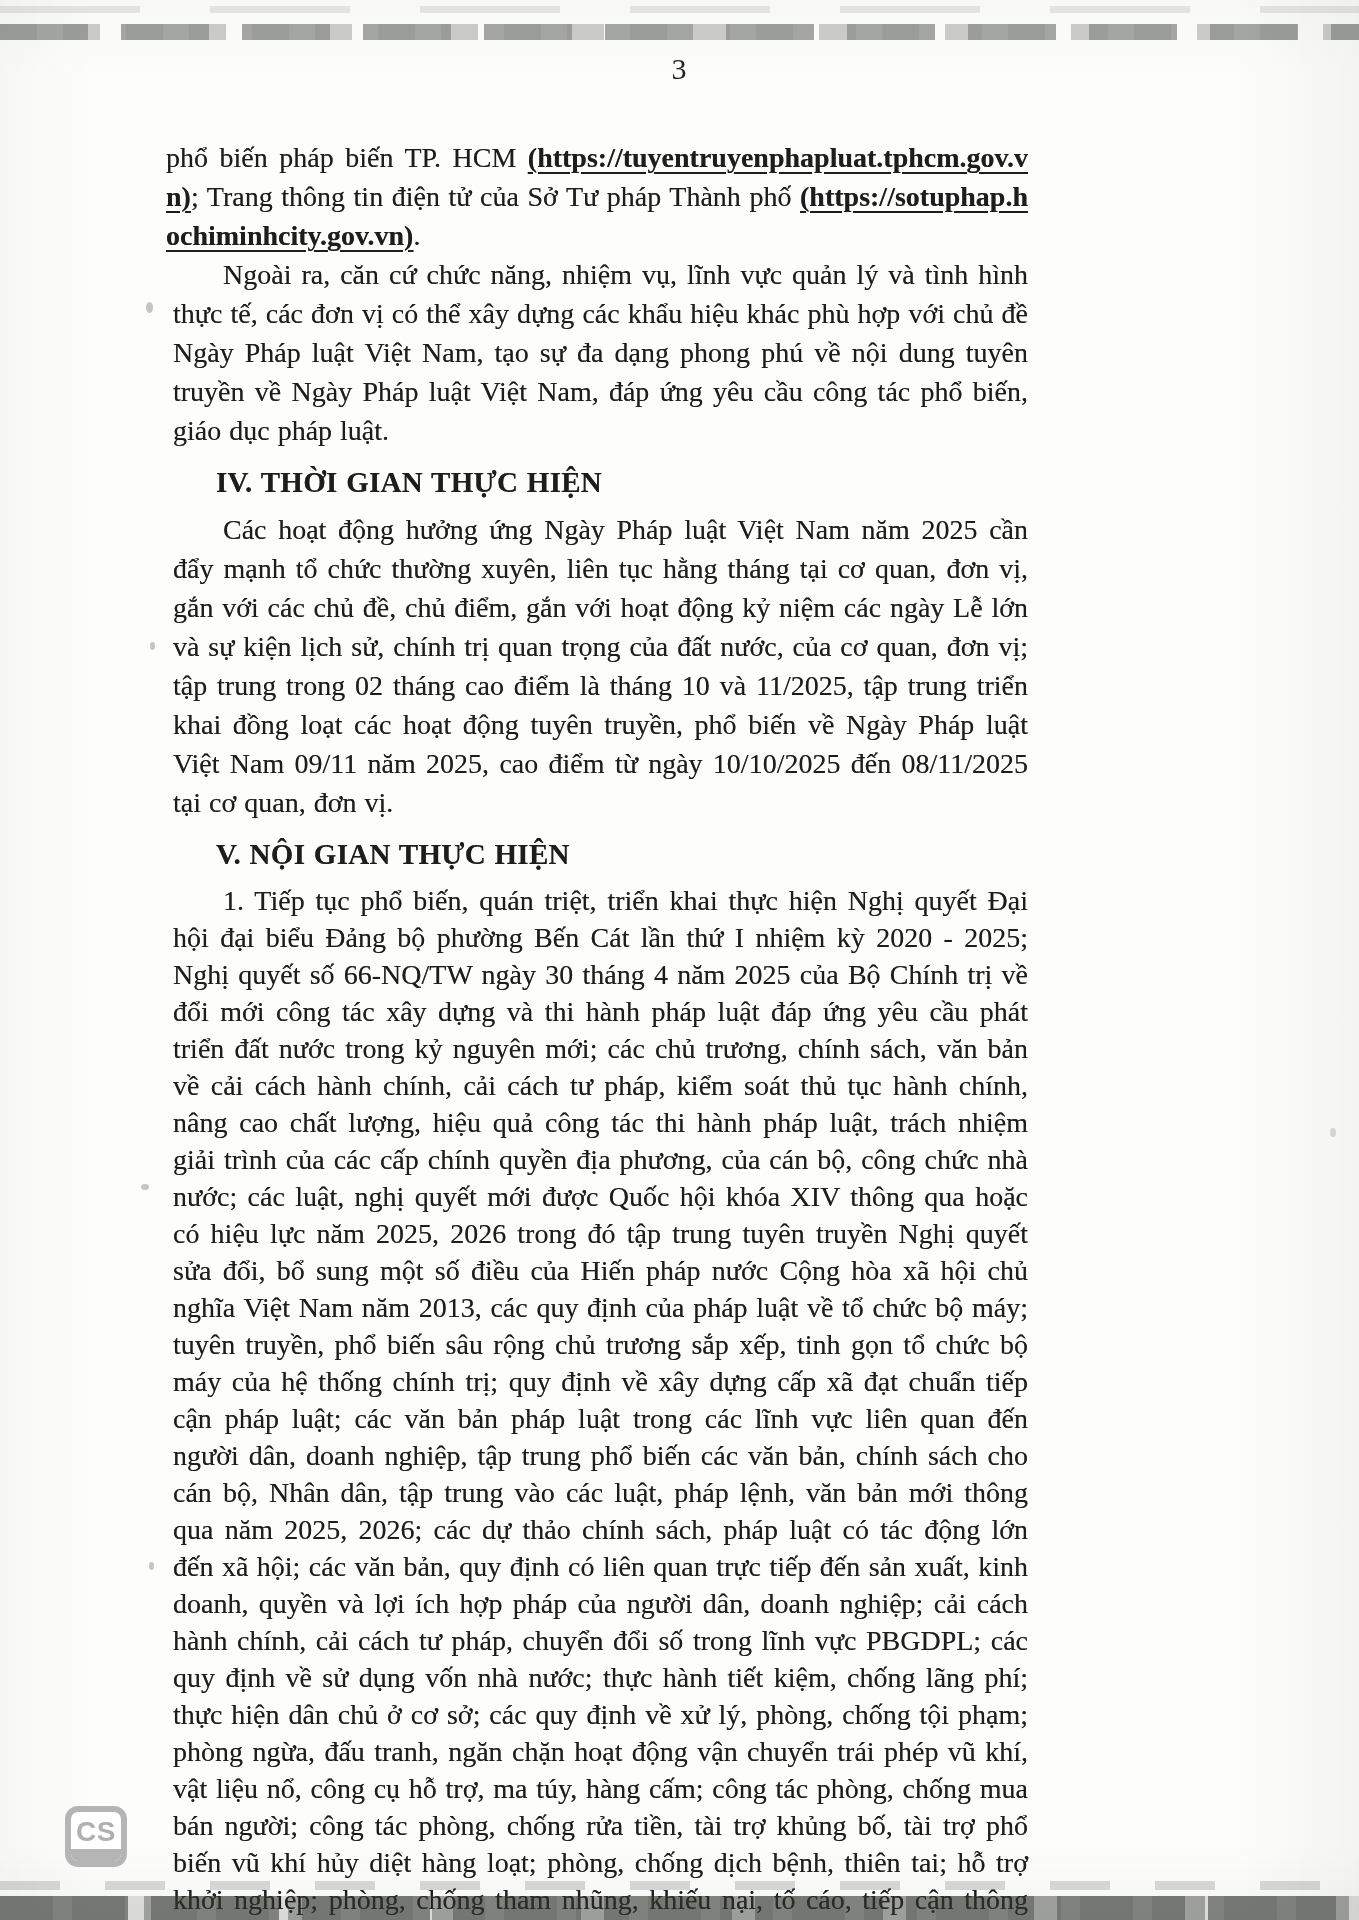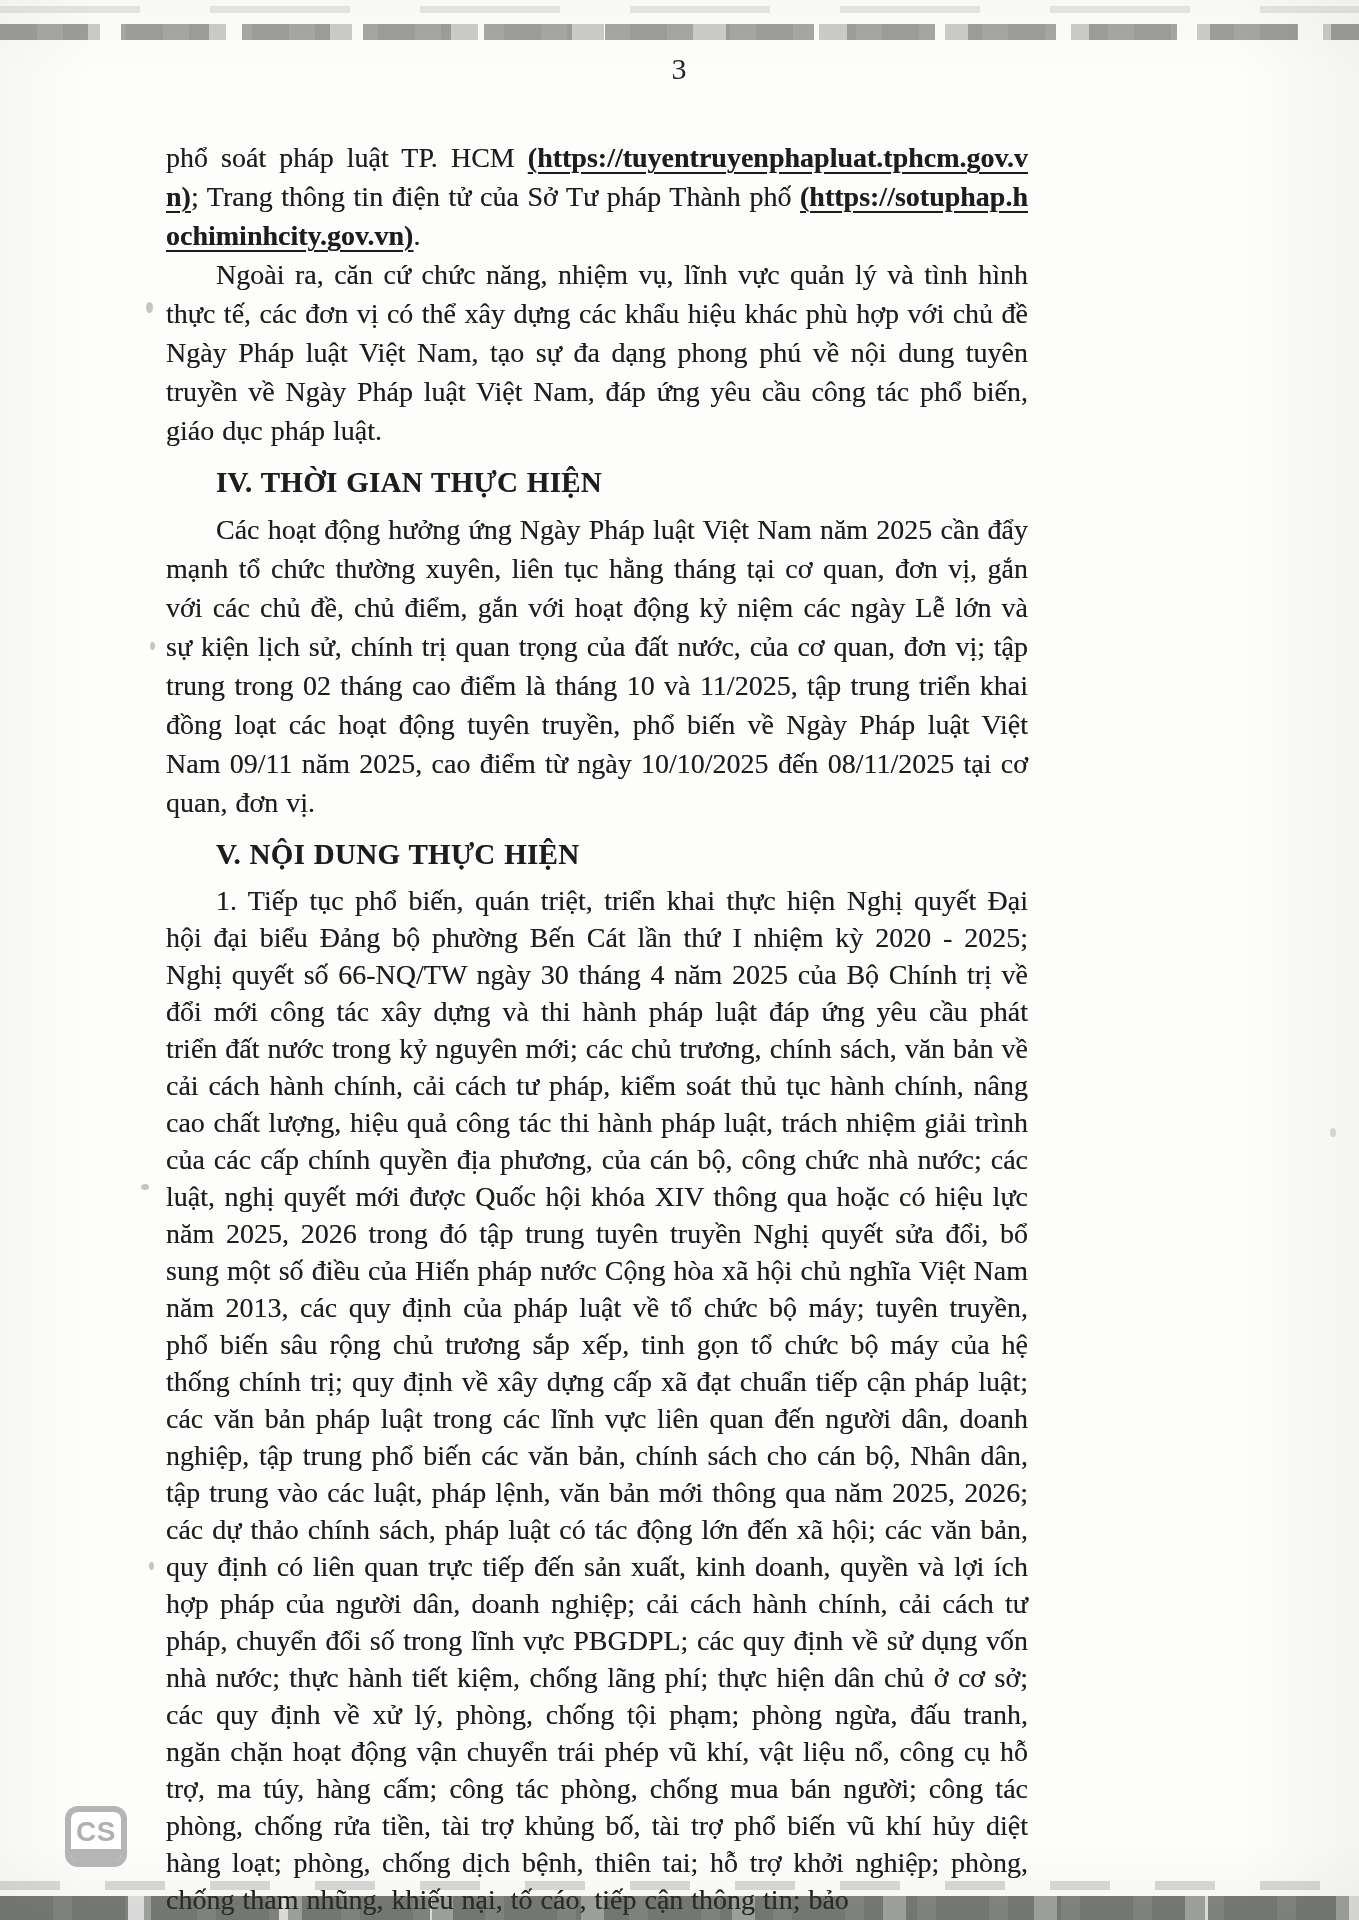--- a/index.html
+++ b/index.html
@@ -90,21 +90,21 @@
     top: 138px;
     left: 166px;
     width: 862px;
     text-align: justify;
     font-size: 28px;
     line-height: 39px;
     text-shadow: 0 0 0.6px rgba(20,20,20,0.55);
     word-spacing: 1px;
   }
   .para { margin: 0; }
-  .para.indent { text-indent: 50px; }
+  .para.indent { text-indent: 50px; margin-left: 7px; }
   .para.tight { line-height: 37px; font-family: Liberation Serif, serif; }
   .heading {
     margin: 12px 0 8px 50px;
     font-size: 29px;
     font-weight: bold;
     line-height: 40px;
     letter-spacing: 0.3px;
   }
   .link {
     text-decoration: underline;
@@ -167,29 +167,29 @@
   <div class="speck s1"></div>
   <div class="speck s2"></div>
   <div class="speck s3"></div>
   <div class="speck s4"></div>
   <div class="speck s5"></div>
 
   <div class="page-number">3</div>
 
   <div class="doc-body">
 
-    <p class="para"><span>phổ soát pháp luật TP. HCM </span><span class="link">(https://tuyentruyenphapluat.tphcm.gov.vn)</span><span>; Trang thông tin điện tử của Sở Tư pháp Thành phố </span><span class="link">(https://sotuphap.hochiminhcity.gov.vn)</span><span>.</span></p>
+    <p class="para"><span>phổ biến pháp biến TP. HCM </span><span class="link">(https://tuyentruyenphapluat.tphcm.gov.vn)</span><span>; Trang thông tin điện tử của Sở Tư pháp Thành phố </span><span class="link">(https://sotuphap.hochiminhcity.gov.vn)</span><span>.</span></p>
 
     <p class="para indent">Ngoài ra, căn cứ chức năng, nhiệm vụ, lĩnh vực quản lý và tình hình thực tế, các đơn vị có thể xây dựng các khẩu hiệu khác phù hợp với chủ đề Ngày Pháp luật Việt Nam, tạo sự đa dạng phong phú về nội dung tuyên truyền về Ngày Pháp luật Việt Nam, đáp ứng yêu cầu công tác phổ biến, giáo dục pháp luật.</p>
 
     <h3 class="heading">IV. THỜI GIAN THỰC HIỆN</h3>
 
     <p class="para indent">Các hoạt động hưởng ứng Ngày Pháp luật Việt Nam năm 2025 cần đẩy mạnh tổ chức thường xuyên, liên tục hằng tháng tại cơ quan, đơn vị, gắn với các chủ đề, chủ điểm, gắn với hoạt động kỷ niệm các ngày Lễ lớn và sự kiện lịch sử, chính trị quan trọng của đất nước, của cơ quan, đơn vị; tập trung trong 02 tháng cao điểm là tháng 10 và 11/2025, tập trung triển khai đồng loạt các hoạt động tuyên truyền, phổ biến về Ngày Pháp luật Việt Nam 09/11 năm 2025, cao điểm từ ngày 10/10/2025 đến 08/11/2025 tại cơ quan, đơn vị.</p>
 
-    <h3 class="heading">V. NỘI DUNG THỰC HIỆN</h3>
+    <h3 class="heading">V. NỘI GIAN THỰC HIỆN</h3>
 
     <p class="para indent tight">1. Tiếp tục phổ biến, quán triệt, triển khai thực hiện Nghị quyết Đại hội đại biểu Đảng bộ phường Bến Cát lần thứ I nhiệm kỳ 2020 - 2025; Nghị quyết số 66-NQ/TW ngày 30 tháng 4 năm 2025 của Bộ Chính trị về đổi mới công tác xây dựng và thi hành pháp luật đáp ứng yêu cầu phát triển đất nước trong kỷ nguyên mới; các chủ trương, chính sách, văn bản về cải cách hành chính, cải cách tư pháp, kiểm soát thủ tục hành chính, nâng cao chất lượng, hiệu quả công tác thi hành pháp luật, trách nhiệm giải trình của các cấp chính quyền địa phương, của cán bộ, công chức nhà nước; các luật, nghị quyết mới được Quốc hội khóa XIV thông qua hoặc có hiệu lực năm 2025, 2026 trong đó tập trung tuyên truyền Nghị quyết sửa đổi, bổ sung một số điều của Hiến pháp nước Cộng hòa xã hội chủ nghĩa Việt Nam năm 2013, các quy định của pháp luật về tổ chức bộ máy; tuyên truyền, phổ biến sâu rộng chủ trương sắp xếp, tinh gọn tổ chức bộ máy của hệ thống chính trị; quy định về xây dựng cấp xã đạt chuẩn tiếp cận pháp luật; các văn bản pháp luật trong các lĩnh vực liên quan đến người dân, doanh nghiệp, tập trung phổ biến các văn bản, chính sách cho cán bộ, Nhân dân, tập trung vào các luật, pháp lệnh, văn bản mới thông qua năm 2025, 2026; các dự thảo chính sách, pháp luật có tác động lớn đến xã hội; các văn bản, quy định có liên quan trực tiếp đến sản xuất, kinh doanh, quyền và lợi ích hợp pháp của người dân, doanh nghiệp; cải cách hành chính, cải cách tư pháp, chuyển đổi số trong lĩnh vực PBGDPL; các quy định về sử dụng vốn nhà nước; thực hành tiết kiệm, chống lãng phí; thực hiện dân chủ ở cơ sở; các quy định về xử lý, phòng, chống tội phạm; phòng ngừa, đấu tranh, ngăn chặn hoạt động vận chuyển trái phép vũ khí, vật liệu nổ, công cụ hỗ trợ, ma túy, hàng cấm; công tác phòng, chống mua bán người; công tác phòng, chống rửa tiền, tài trợ khủng bố, tài trợ phổ biến vũ khí hủy diệt hàng loạt; phòng, chống dịch bệnh, thiên tai; hỗ trợ khởi nghiệp; phòng, chống tham nhũng, khiếu nại, tố cáo, tiếp cận thông tin; bảo</p>
 
   </div>
 
   <div class="watermark">
     <div class="cs-logo">
       <span class="cs-letters">CS</span>
       <div class="cs-bar"></div>
     </div>

